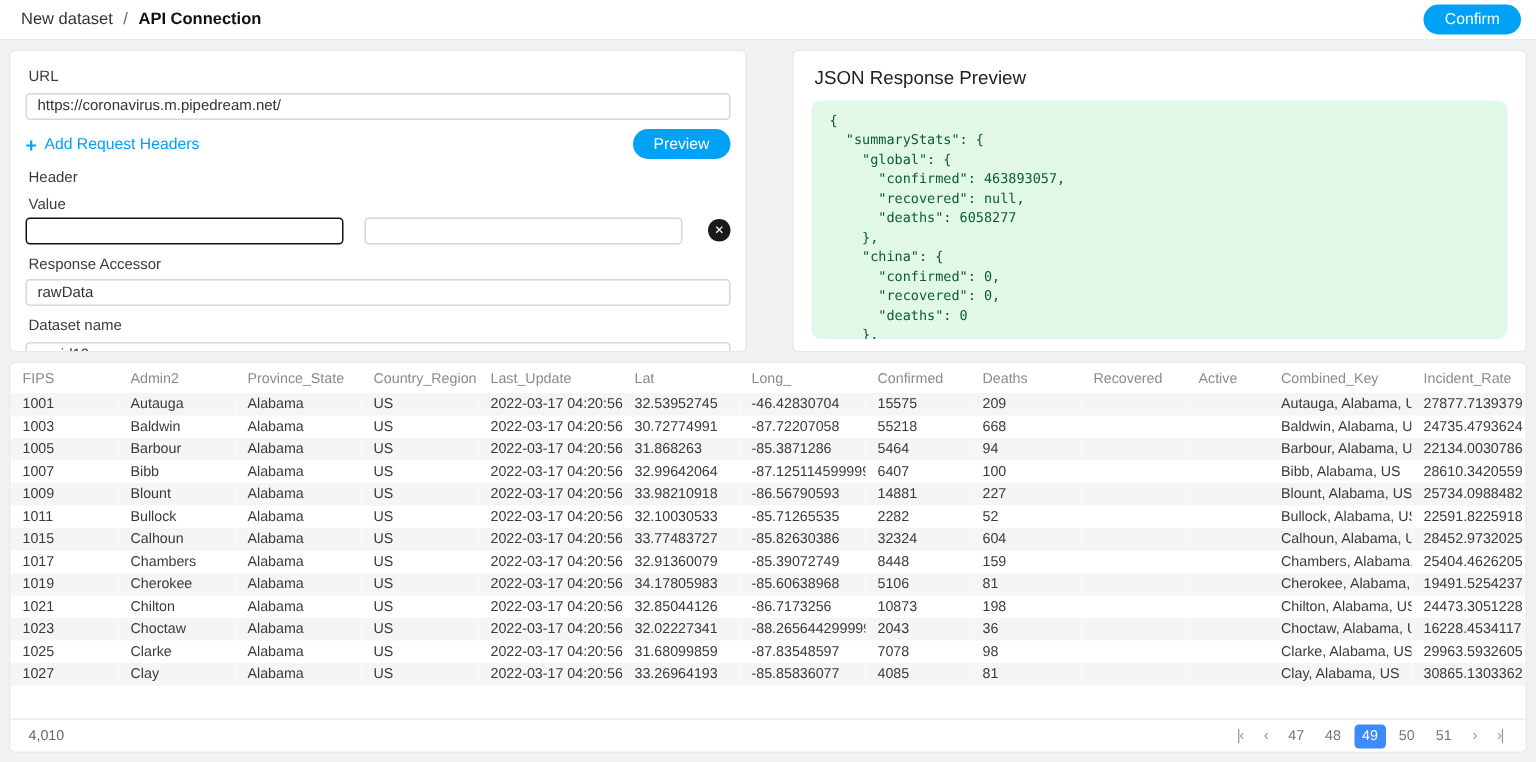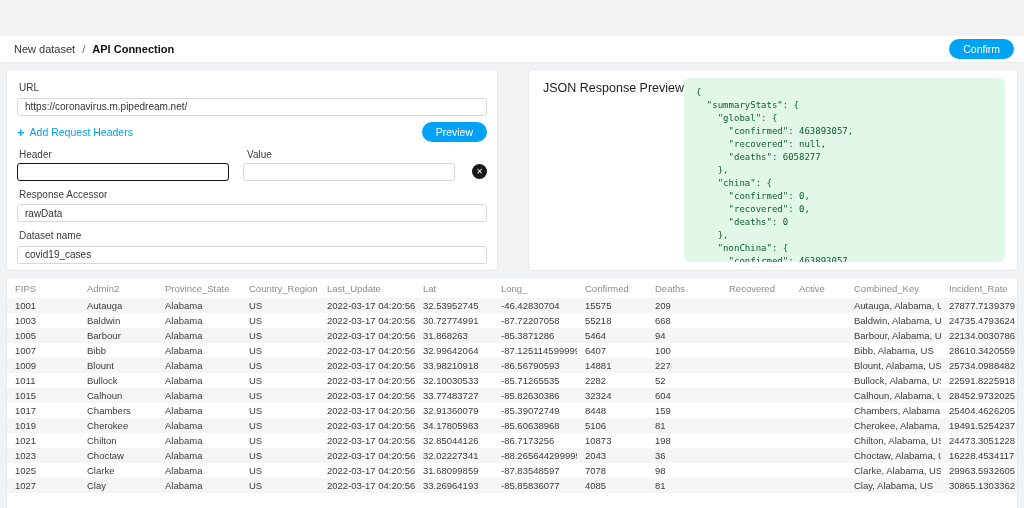--- a/index.html
+++ b/index.html
@@ -13,48 +13,47 @@
     --accent: #00a2f5;
     --page-accent: #3d8bf8;
     --preview-bg: #e1f7e8;
     --preview-text: #0d5c2e;
   }
   
   .topbar {
     height: 27px; background: #fff; border-bottom: 1px solid #eaeaea;
     display: flex; align-items: center; justify-content: space-between;
     padding: 0 10px 0 14px;
-    margin-top: 36px;
   }
   .breadcrumb { font-size: 11px; color: #333; }
   .breadcrumb .parent { color: #333; cursor: pointer; }
   .breadcrumb .sep { margin: 0 4px; color: #666; }
   .breadcrumb .current { font-weight: bold; color: #111; }
   .btn-primary {
     background: var(--accent); color: #fff; border: none; border-radius: 10px;
     font-size: 10.5px; padding: 4px 14px; cursor: pointer;
     font-family: inherit;
   }
   
   .content { display: flex; gap: 30px; padding: 6px 6px 0 6px; justify-content: space-between; }
   .panel {
     background: #fff; border: 1px solid #e9e9e9; border-radius: 4px;
   }
   .left-panel { width: 492px; height: 202px; padding: 8px 10px; overflow: hidden; }
-  .right-panel { width: 490px; height: 202px; padding: 8px 12px; display: flex; }
+  .right-panel { width: 490px; height: 202px; padding: 8px 12px; display: flex; flex-direction: column; }
   .field-label { font-size: 10px; color: #3c3c3c; margin: 4px 0 3px 2px; display: block; }
   .text-input {
     width: 100%; height: 18px; border: 1px solid #d7d7d7; border-radius: 3px;
     font-size: 10px; padding: 0 7px; color: #333; font-family: inherit; background: #fff;
   }
   .text-input.focused { border: 1.5px solid #111; }
   .add-row { display: flex; align-items: center; justify-content: space-between; margin: 6px 0 2px 0; height: 21px; }
   .add-link { display: flex; align-items: center; gap: 5px; color: var(--accent); font-size: 10.5px; cursor: pointer; }
   .plus-icon { font-size: 13px; font-weight: bold; line-height: 13px; }
-  .hv-labels { display: flex; }
+  .hv-labels { display: flex; flex-direction: column; }
   .hv-labels .field-label { width: 212px; margin-right: 14px; }
   .hv-row { display: flex; align-items: center; gap: 14px; }
   .hv-row .text-input { width: 212px; }
   .remove-btn {
     margin-left: auto; width: 15px; height: 15px; border-radius: 50%;
     background: #1a1a1a; color: #fff; border: none; font-size: 8px; line-height: 15px;
     text-align: center; cursor: pointer; padding: 0; font-family: inherit;
   }
   .preview-title { font-size: 12.5px; font-weight: 500; color: #222; margin: 3px 0 8px 2px; }
   .code-block {

